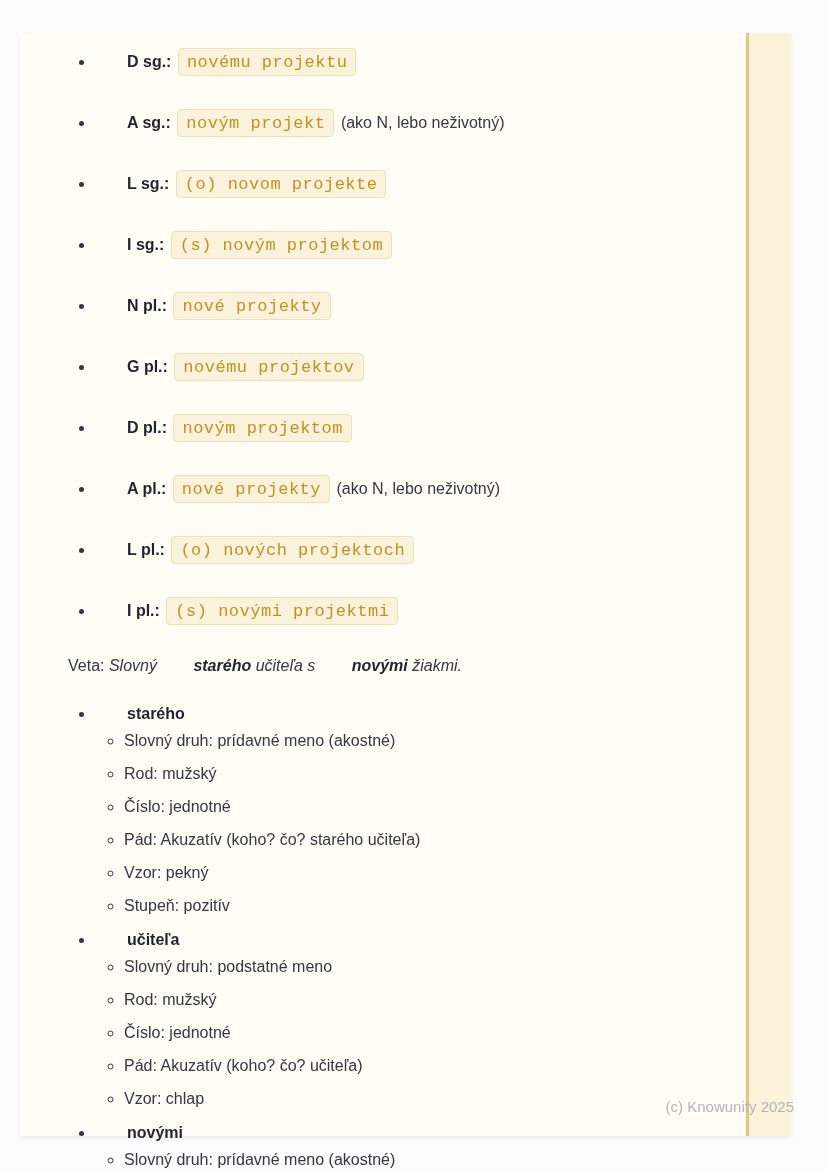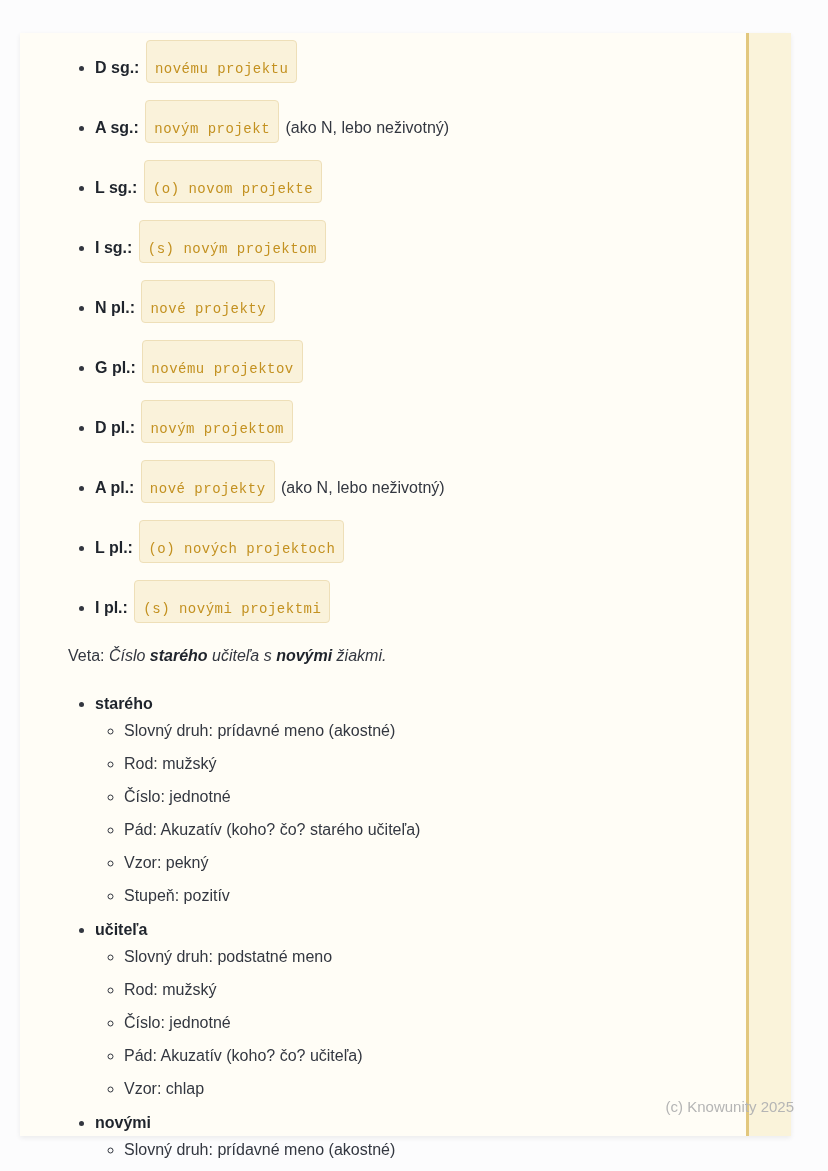--- a/index.html
+++ b/index.html
@@ -23,33 +23,33 @@
     background: var(--stripe-bg, #faf3da);
     border-left: 3px solid var(--stripe-line, #e2c77d);
   }
   .content {
     position: absolute; left: 48px; top: 7px; width: 650px;
     font-size: 16px; line-height: 24px;
   }
   ul { margin: 0; padding-left: 27px; }
   ul.case-list { list-style: disc; }
   ul.case-list > li { margin-bottom: 17px; }
-  .bold { font-weight: 700; color: #1f242c; }
+  .bold { font-weight: 700; color: #1f242c; margin-left: 32px; }
   .italic { font-style: italic; }
   .chip {
     display: inline-block;
     font-family: "Liberation Mono", "DejaVu Sans Mono", monospace;
-    font-size: 14px; line-height: 17px;
+    font-size: 17px; line-height: 17px;
     letter-spacing: 0.5px;
     color: var(--chip-text, #c39120);
     background: var(--chip-bg, #faf2da);
     border: 1px solid var(--chip-border, #eedfb8);
     border-radius: 4px;
-    padding: 20px 8px 4px;
-    margin: 0 2px;
+    padding: 5px 8px 4px;
+    margin: 8px 2px;
     white-space: nowrap;
   }
   p.note { margin: 8px 0 0; line-height: 33px; text-align: justify; }
   h3.example-heading {
     font-size: 16.5px; line-height: 24px; margin: 20px 0 0;
     color: #1f242c; font-weight: 700;
   }
   p.sentence { margin: 21px 0 0; }
   ul.analysis { list-style: disc; margin-top: 24px; }
   ul.analysis > li { margin-bottom: 10px; }
@@ -78,21 +78,21 @@
       <li><span class="bold">N pl.:</span> <code class="chip">nové projekty</code><span></span></li>
       <li><span class="bold">G pl.:</span> <code class="chip">novému projektov</code><span></span></li>
       <li><span class="bold">D pl.:</span> <code class="chip">novým projektom</code><span></span></li>
       <li><span class="bold">A pl.:</span> <code class="chip">nové projekty</code><span> (ako N, lebo neživotný)</span></li>
       <li><span class="bold">L pl.:</span> <code class="chip">(o) nových projektoch</code><span></span></li>
       <li><span class="bold">I pl.:</span> <code class="chip">(s) novými projektmi</code><span></span></li>
     </ul>
 
 
 
-    <p class="sentence"><span>Veta: </span><span class="italic">Číslo </span><span class="italic bold">starého</span><span class="italic"> učiteľa s </span><span class="italic bold">novými</span><span class="italic"> žiakmi.</span></p>
+    <p class="sentence"><span>Veta: </span><span class="italic">Slovný </span><span class="italic bold">starého</span><span class="italic"> učiteľa s </span><span class="italic bold">novými</span><span class="italic"> žiakmi.</span></p>
 
     <ul class="analysis">
       <li>
         <span class="bold">starého</span>
         <ul>
           <li>Slovný druh: prídavné meno (akostné)</li>
           <li>Rod: mužský</li>
           <li>Číslo: jednotné</li>
           <li>Pád: Akuzatív (koho? čo? starého učiteľa)</li>
           <li>Vzor: pekný</li>

